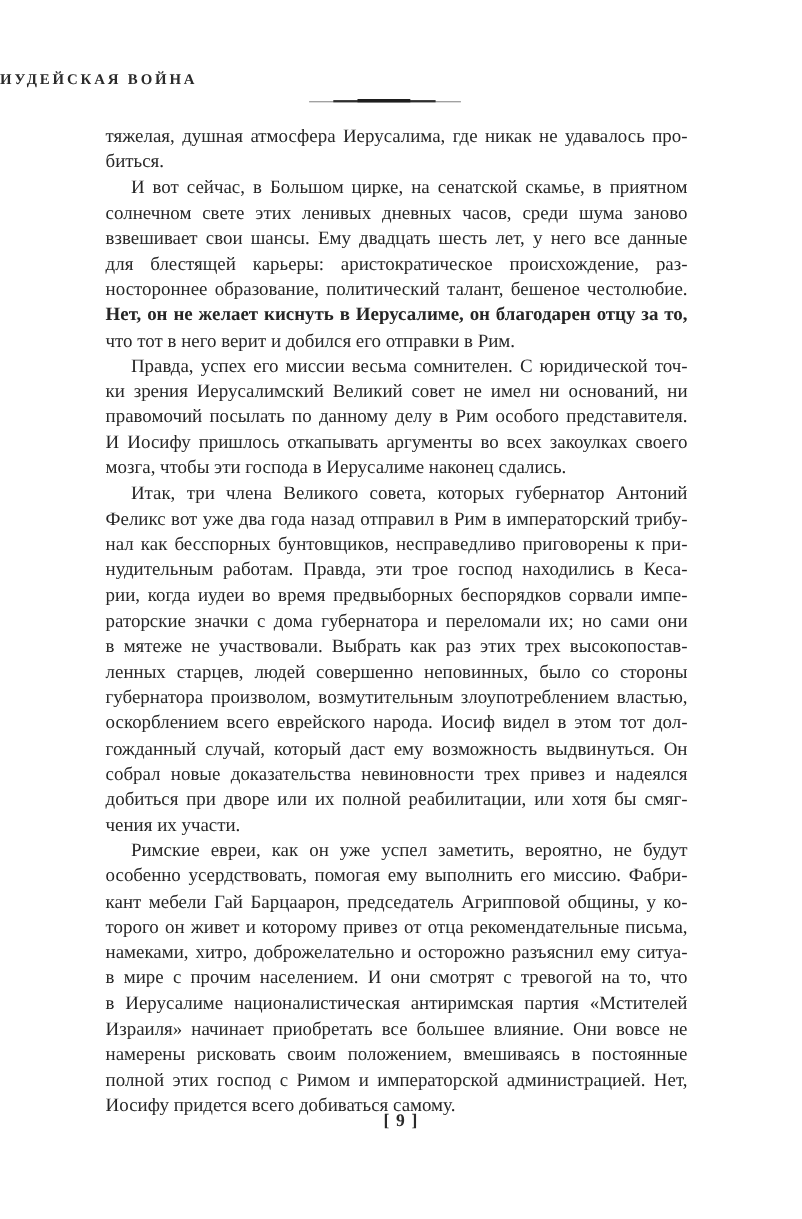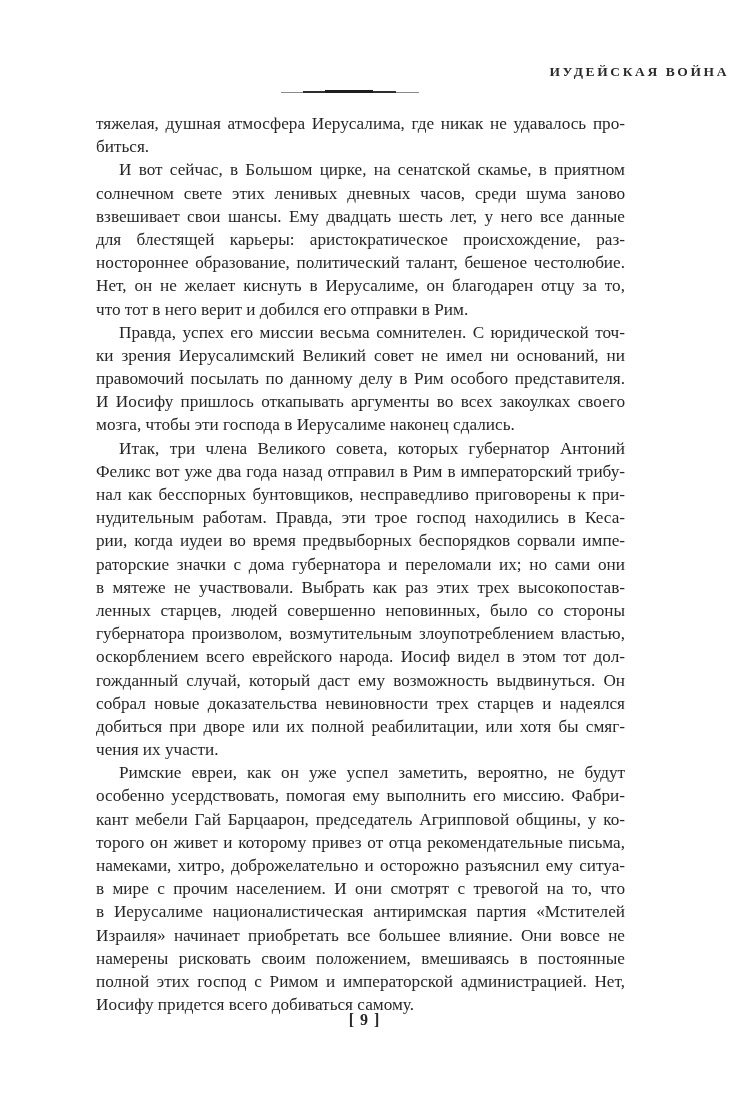--- a/index.html
+++ b/index.html
@@ -13,21 +13,21 @@
     position: relative;
     overflow: hidden;
     font-family: "Liberation Serif", "DejaVu Serif", serif;
     color: #262626;
   }
   .running-head {
     position: absolute;
     top: 64px;
     left: 0;
     width: 729px;
-    text-align: right;
+    text-align: left;
     font-family: "Liberation Serif", serif;
     font-weight: bold;
     font-size: 13.5px;
     letter-spacing: 2.6px;
     color: #2a2a2a;
   }
   .head-rule {
     position: absolute;
     top: 92px;
     left: 281px;
@@ -97,21 +97,21 @@
     <div class="paragraph">
       <div class="line"><span style="white-space: nowrap; word-spacing: 0px;">тяжелая, душная атмосфера Иерусалима, где никак не удавалось про-</span></div>
       <div class="line last"><span style="white-space: nowrap;">биться.</span></div>
     </div>
     <div class="paragraph">
       <div class="line indent"><span style="white-space: nowrap; word-spacing: 0px;">И вот сейчас, в Большом цирке, на сенатской скамье, в приятном</span></div>
       <div class="line"><span style="white-space: nowrap; word-spacing: 0px;">солнечном свете этих ленивых дневных часов, среди шума заново</span></div>
       <div class="line"><span style="white-space: nowrap; word-spacing: 0px;">взвешивает свои шансы. Ему двадцать шесть лет, у него все данные</span></div>
       <div class="line"><span style="white-space: nowrap; word-spacing: 0px;">для блестящей карьеры: аристократическое происхождение, раз-</span></div>
       <div class="line"><span style="white-space: nowrap; word-spacing: 0px;">ностороннее образование, политический талант, бешеное честолюбие.</span></div>
-      <div class="line"><span style="white-space: nowrap; word-spacing: 0px;">Нет, он не желает киснуть в Иерусалиме, он благодарен отцу за то,</span></div>
+      <div class="line"><span style="white-space: nowrap; word-spacing: 0px; font-weight: bold;">Нет, он не желает киснуть в Иерусалиме, он благодарен отцу за то,</span></div>
       <div class="line last"><span style="white-space: nowrap;">что тот в него верит и добился его отправки в Рим.</span></div>
     </div>
     <div class="paragraph">
       <div class="line indent"><span style="white-space: nowrap; word-spacing: 0px;">Правда, успех его миссии весьма сомнителен. С юридической точ-</span></div>
       <div class="line"><span style="white-space: nowrap; word-spacing: 0px;">ки зрения Иерусалимский Великий совет не имел ни оснований, ни</span></div>
       <div class="line"><span style="white-space: nowrap; word-spacing: 0px;">правомочий посылать по данному делу в Рим особого представителя.</span></div>
       <div class="line"><span style="white-space: nowrap; word-spacing: 0px;">И Иосифу пришлось откапывать аргументы во всех закоулках своего</span></div>
       <div class="line last"><span style="white-space: nowrap;">мозга, чтобы эти господа в Иерусалиме наконец сдались.</span></div>
     </div>
     <div class="paragraph">
@@ -119,21 +119,21 @@
       <div class="line"><span style="white-space: nowrap; word-spacing: 0px;">Феликс вот уже два года назад отправил в Рим в императорский трибу-</span></div>
       <div class="line"><span style="white-space: nowrap; word-spacing: 0px;">нал как бесспорных бунтовщиков, несправедливо приговорены к при-</span></div>
       <div class="line"><span style="white-space: nowrap; word-spacing: 0px;">нудительным работам. Правда, эти трое господ находились в Кеса-</span></div>
       <div class="line"><span style="white-space: nowrap; word-spacing: 0px;">рии, когда иудеи во время предвыборных беспорядков сорвали импе-</span></div>
       <div class="line"><span style="white-space: nowrap; word-spacing: 0px;">раторские значки с дома губернатора и переломали их; но сами они</span></div>
       <div class="line"><span style="white-space: nowrap; word-spacing: 0px;">в мятеже не участвовали. Выбрать как раз этих трех высокопостав-</span></div>
       <div class="line"><span style="white-space: nowrap; word-spacing: 0px;">ленных старцев, людей совершенно неповинных, было со стороны</span></div>
       <div class="line"><span style="white-space: nowrap; word-spacing: 0px;">губернатора произволом, возмутительным злоупотреблением властью,</span></div>
       <div class="line"><span style="white-space: nowrap; word-spacing: 0px;">оскорблением всего еврейского народа. Иосиф видел в этом тот дол-</span></div>
       <div class="line"><span style="white-space: nowrap; word-spacing: 0px;">гожданный случай, который даст ему возможность выдвинуться. Он</span></div>
-      <div class="line"><span style="white-space: nowrap; word-spacing: 0px;">собрал новые доказательства невиновности трех старцев и надеялся</span></div>
+      <div class="line"><span style="white-space: nowrap; word-spacing: 0px;">собрал новые доказательства невиновности трех привез и надеялся</span></div>
       <div class="line"><span style="white-space: nowrap; word-spacing: 0px;">добиться при дворе или их полной реабилитации, или хотя бы смяг-</span></div>
       <div class="line last"><span style="white-space: nowrap;">чения их участи.</span></div>
     </div>
     <div class="paragraph">
       <div class="line indent"><span style="white-space: nowrap; word-spacing: 0px;">Римские евреи, как он уже успел заметить, вероятно, не будут</span></div>
       <div class="line"><span style="white-space: nowrap; word-spacing: 0px;">особенно усердствовать, помогая ему выполнить его миссию. Фабри-</span></div>
       <div class="line"><span style="white-space: nowrap; word-spacing: 0px;">кант мебели Гай Барцаарон, председатель Агрипповой общины, у ко-</span></div>
       <div class="line"><span style="white-space: nowrap; word-spacing: 0px;">торого он живет и которому привез от отца рекомендательные письма,</span></div>
       <div class="line"><span style="white-space: nowrap; word-spacing: 0px;">намеками, хитро, доброжелательно и осторожно разъяснил ему ситуа-</span></div>
       <div class="line"><span style="white-space: nowrap; word-spacing: 0px;">в мире с прочим населением. И они смотрят с тревогой на то, что</span></div>

